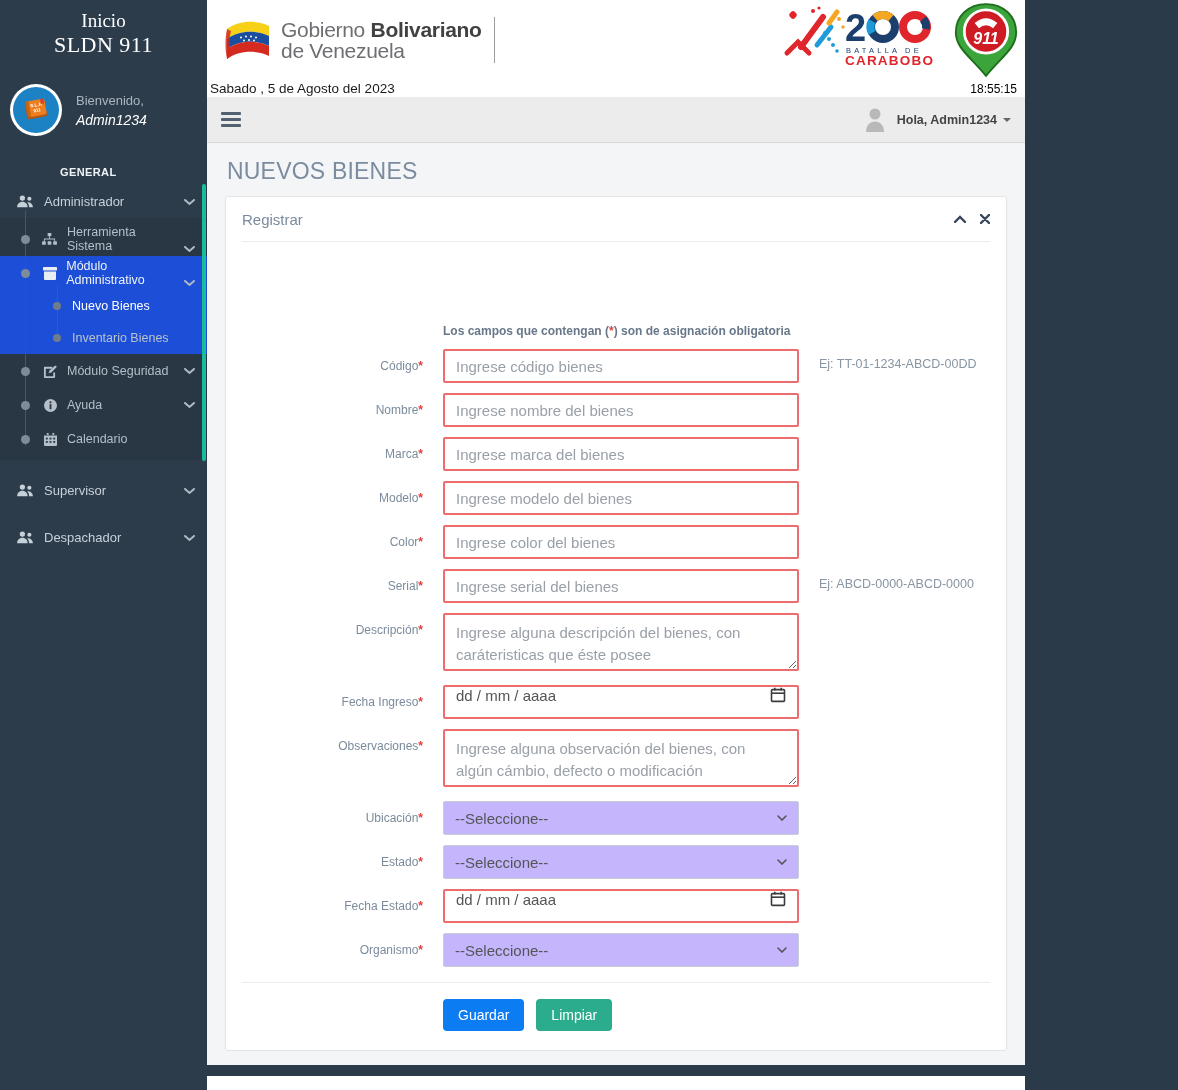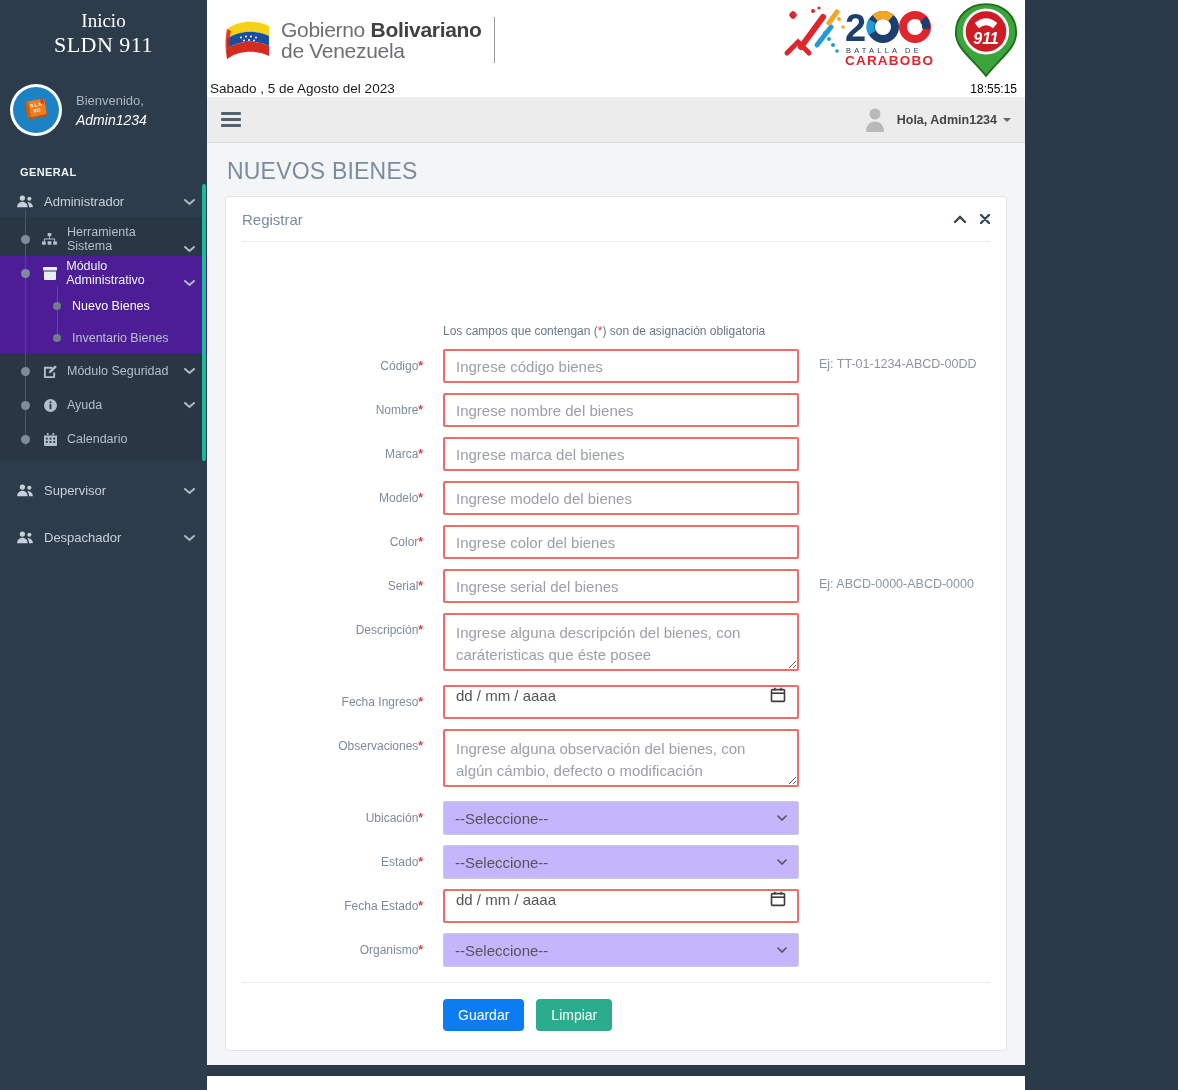--- a/index.html
+++ b/index.html
@@ -10,36 +10,36 @@
   .sidebar { position:absolute; left:0; top:0; width:207px; height:1090px; background:#2d3c4b; }
   .side-head { text-align:center; padding-top:10px; color:#fff; font-family:"Liberation Serif", serif; }
   .side-head .t1 { font-size:19px; }
   .side-head .t2 { font-size:22px; letter-spacing:.5px; }
   .userpanel { display:flex; align-items:center; padding:26px 0 0 10px; }
   .avatar { width:52px; height:52px; border-radius:50%; background:#fff; display:flex; align-items:center; justify-content:center; flex:0 0 auto; }
   .avatar-in { width:46px; height:46px; border-radius:50%; background:#1d82c4; display:flex; align-items:center; justify-content:center; }
   .utext { margin-left:14px; }
   .utext .w { color:#aab6bf; font-size:13px; }
   .utext .u { color:#fff; font-size:14px; margin-top:4px;font-style:italic; }
-  .section-lbl { color:#f0f4f7; font-size:11px; font-weight:bold; letter-spacing:.4px; padding:30px 0 6px 20px; }
+  .section-lbl { color:#f0f4f7; font-size:11px; font-weight:bold; letter-spacing:.4px; padding:30px 0 6px 20px;margin-left:40px; }
 
   .m1 { display:flex; align-items:center; height:34px; padding:0 12px 0 14px; color:#c6d0d8; font-size:13px; cursor:pointer; position:relative; }
   .m1 .micon { width:22px; display:flex; justify-content:center; margin-right:8px; color:#c6d0d8; }
   .m1 .chev { margin-left:auto; color:#aeb9c2; }
   .m1.gap { margin-top:13px; }
 
   .sub1 { background:#293744; position:relative; padding:4px 0; }
   .sub1:before { content:""; position:absolute; left:25px; top:-8px; bottom:14px; width:1px; background:#45566a; }
   .s1 { display:flex; align-items:center; height:34px; padding:0 12px 0 40px; color:#b4bfc9; font-size:12.5px; cursor:pointer; position:relative; }
   .s1 .micon { width:20px; display:flex; justify-content:center; margin-right:7px; color:#b4bfc9; }
   .s1 .dot1 { position:absolute; left:21px; top:13px; width:9px; height:9px; border-radius:50%; background:#7e8c99; }
   .s1 .chev { margin-left:auto; color:#aeb9c2; }
   .chev.low { position:relative; top:10px; }
 
-  .activeblock { background:#4c1d95; }
+  .activeblock { background:#1d4ed8; }
   .activeblock .s1 { color:#eef3f7; }
   .activeblock .s1 .micon { color:#e9eef3; }
   .sub2 { position:relative; }
   .sub2:before { content:""; position:absolute; left:57px; top:-4px; bottom:12px; width:1px; background:#4d5d6c; }
   .s2 { display:flex; align-items:center; height:32px; padding-left:72px; font-size:12.5px; cursor:pointer; position:relative; color:#b8c3cc; }
   .s2 .dot2 { position:absolute; left:53px; top:12px; width:8px; height:8px; border-radius:50%; background:#6f7d8a; }
   .s2.active { color:#ffffff; }
 
   .scroll-accent { position:absolute; left:202px; top:184px; width:4px; height:277px; background:#18bc9c; border-radius:2px; }
 
@@ -70,21 +70,21 @@
   .page-title { font-size:23px; color:#7b8ca1; letter-spacing:.2px; margin:3px 0 11px 2px; }
 
   .panel { background:#fff; border:1px solid #e4e4e4; border-radius:3px; }
   .panel-head { height:44px; display:flex; align-items:center; padding:0 16px; position:relative; }
   .panel-title { color:#7a8a9e; font-size:15px; }
   .panel-tools { margin-left:auto; display:flex; align-items:center; gap:14px; color:#36475a; }
   .panel-tools .tool { cursor:pointer; display:flex; align-items:center; }
   .panel-hr { height:1px; background:#ededed; margin:0 16px; }
 
   .formwrap { padding:82px 0 19px; }
-  .note { margin-left:217px; font-size:12px; font-weight:normal; color:#68788a; margin-bottom:11px; }
+  .note { margin-left:217px; font-size:12px; font-weight:bold; color:#68788a; margin-bottom:11px; }
   .note .star { color:#e03e3e; }
 
   .frow { display:flex; align-items:flex-start; margin-bottom:10px; }
   .flabel { width:197px; text-align:right; font-size:12px; color:#7c8b9b; padding-top:10px; flex:0 0 auto; }
   .flabel .star { color:#e03e3e; font-weight:bold; }
   .fctrl { margin-left:20px; width:356px; flex:0 0 auto; }
   .fhint { margin-left:20px; font-size:12.5px; color:#8895a3; padding-top:8px; }
 
   .tinput { width:356px; height:34px; border:2px solid #ee6c6c; border-radius:2px; padding:0 11px; font-size:15px; color:#555; font-family:"Liberation Sans", sans-serif; outline:none; }
   .tinput::placeholder { color:#9aa0a8; opacity:1; }

